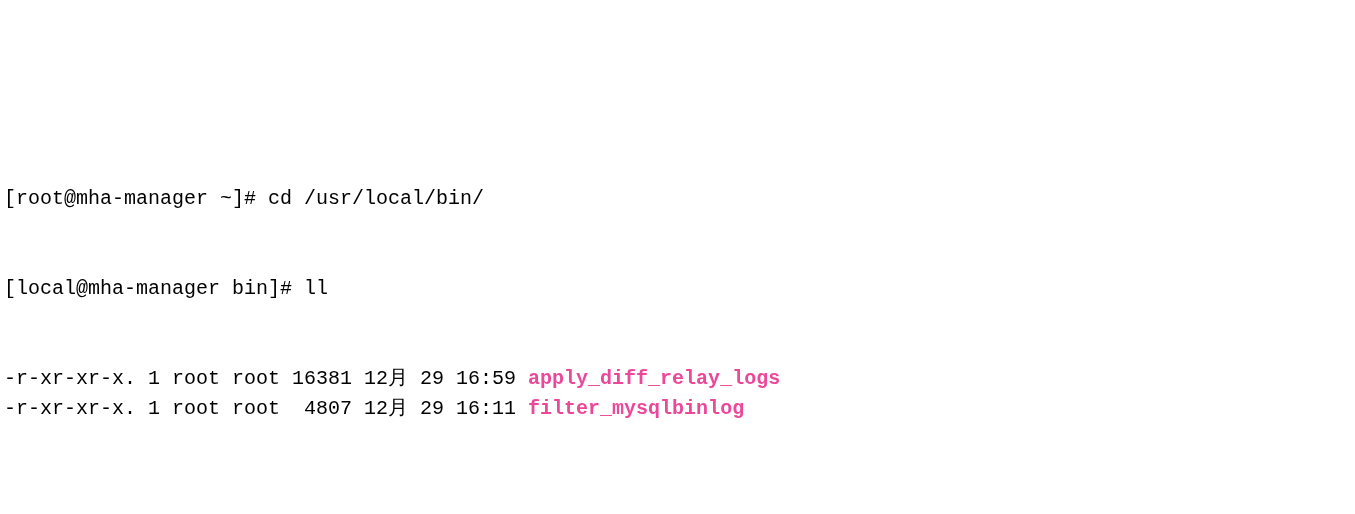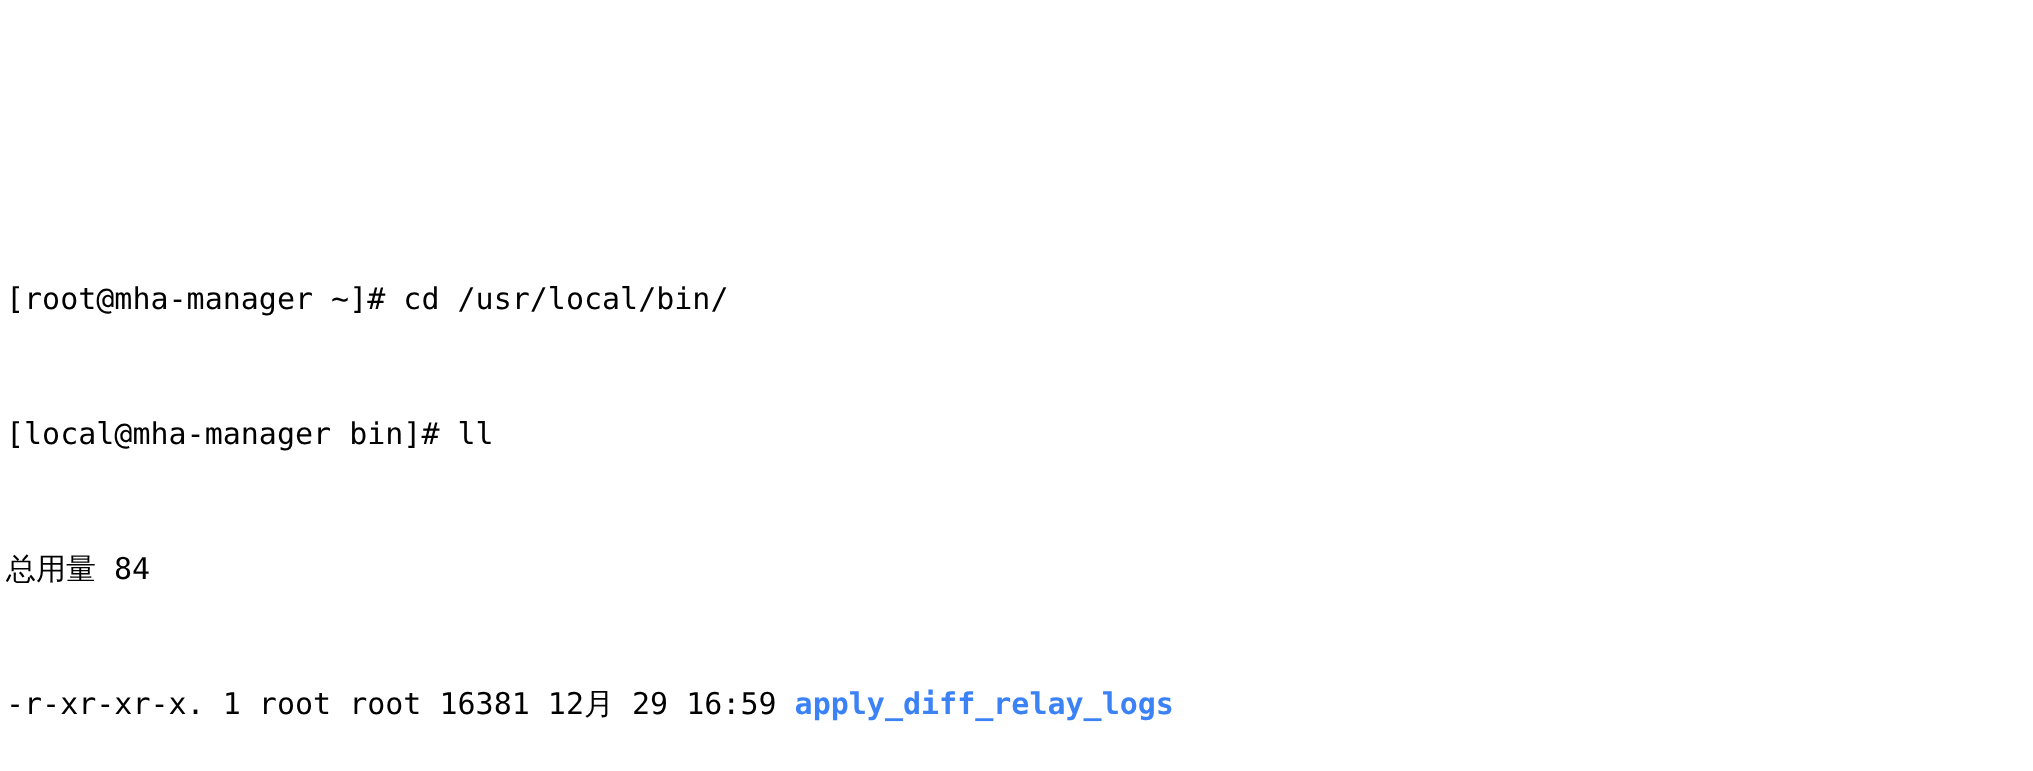--- a/index.html
+++ b/index.html
@@ -11,34 +11,34 @@
       line-height: 1.5;
       color: #000000;
       white-space: pre;
       position: relative;
     }
     .terminal {
       white-space: pre;
     }
     .line {
       display: block;
+      font-family: Liberation Mono, monospace;
     }
     .filename {
-      color: #3b82f6;
+      color: #ec4899;
       font-weight: bold;
     }
   </style>
 </head>
 <body>
 
 
 
 <div class="terminal">
   <div class="line"><span>[root@mha-manager ~]# </span><span>cd /usr/local/bin/</span></div>
   <div class="line"><span>[local@mha-manager bin]# </span><span>ll</span></div>
-  <div class="line">总用量 84</div>
-  <div id="file-list"><div class="line"><span>-r-xr-xr-x. 1 root root 16381 12月 29 16:59 </span><span class="filename">apply_diff_relay_logs</span></div></div>
+  <div id="file-list"><div class="line"><span>-r-xr-xr-x. 1 root root 16381 12月 29 16:59 </span><span class="filename">apply_diff_relay_logs</span></div><div class="line"><span>-r-xr-xr-x. 1 root root  4807 12月 29 16:11 </span><span class="filename">filter_mysqlbinlog</span></div></div>
 </div>
 
 
 
 
 
 
 </body></html>

